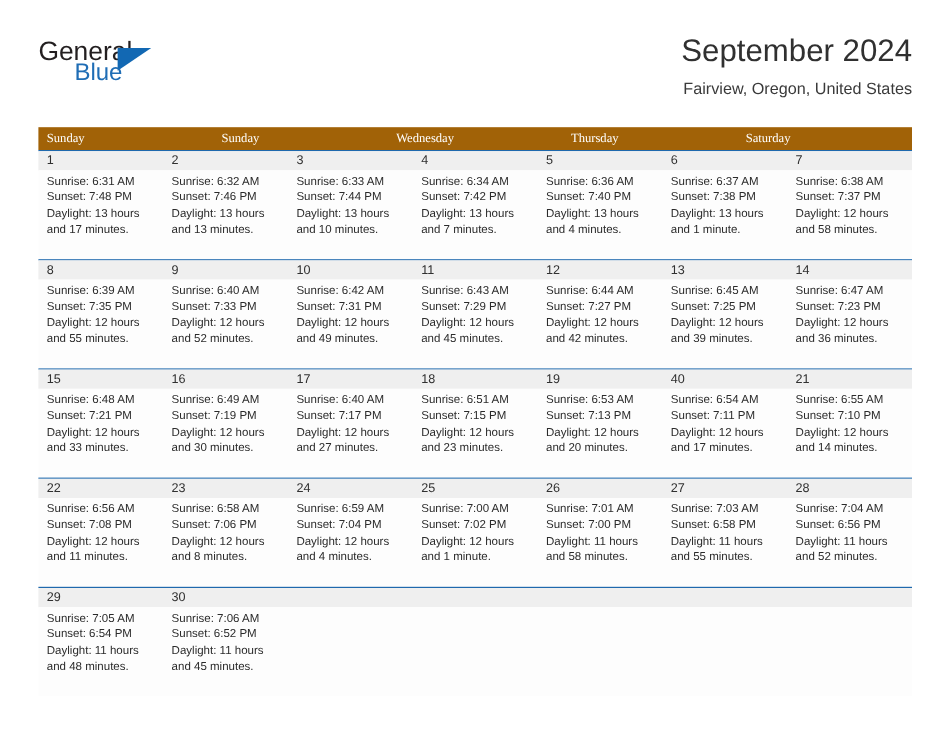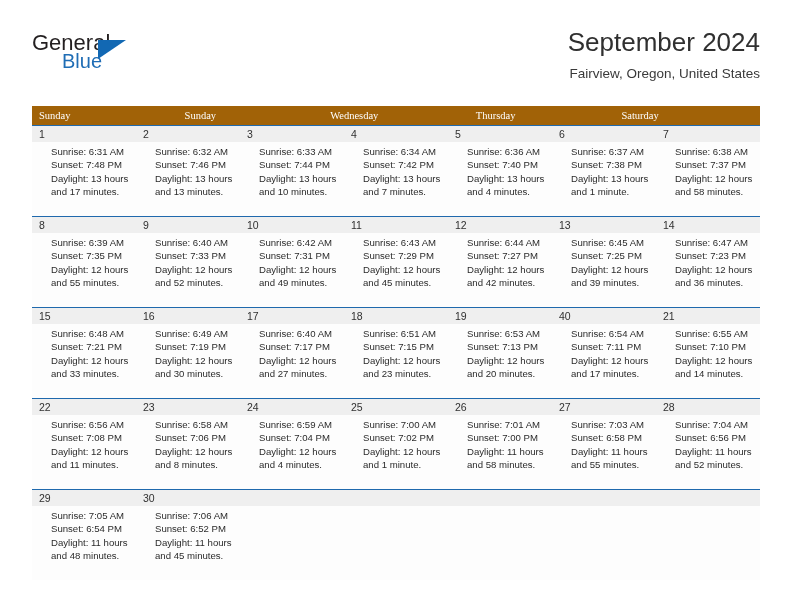--- a/index.html
+++ b/index.html
@@ -135,21 +135,20 @@
     padding-left: 7px;
     box-sizing: border-box;
     color: #303030;
     white-space: nowrap;
   }
   .cell {
     flex: 1 1 0;
     min-width: 0;
     padding: 3px 7px 16px 7px;
     box-sizing: border-box;
-    margin-left: 12px;
   }
   .cell .ln {
     font-size: 9.6px;
     line-height: 13.4px;
     color: #2b2b2b;
     white-space: nowrap;
     overflow: hidden;
   }
 </style>
 </head>

